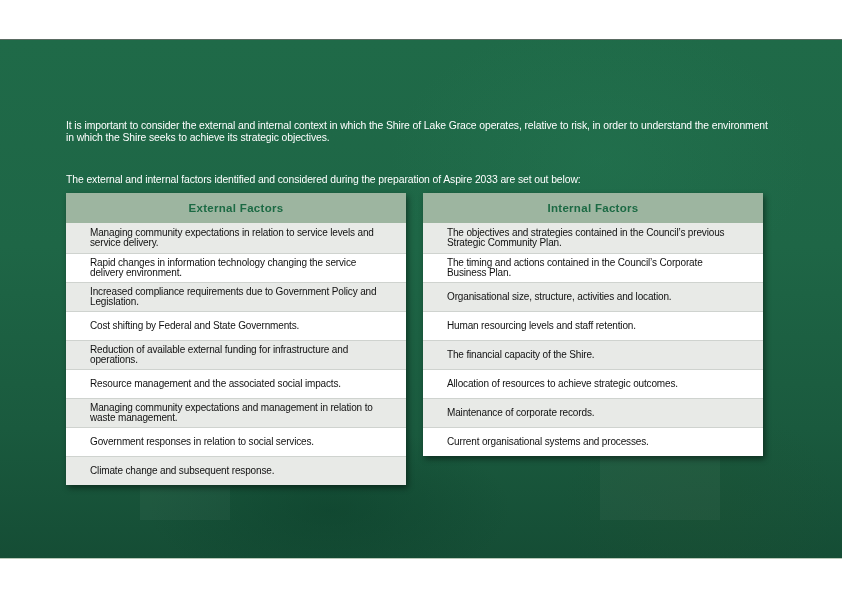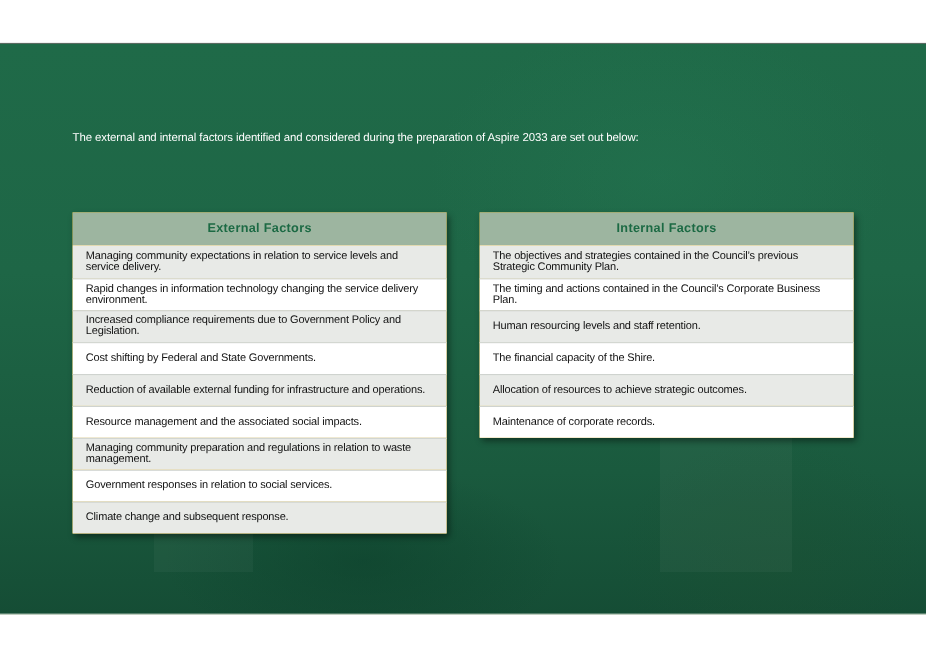--- a/index.html
+++ b/index.html
@@ -27,66 +27,69 @@
     }
     .intro p { margin: 0; }
     .intro p + p { margin-top: 30px; }
 
     .table {
       position: absolute; top: 193px; width: 340px;
       box-shadow: 2px 3px 6px rgba(0,0,0,0.45);
       background: #eab308;
     }
     .table.left { left: 66px; }
-    .table.right { left: 436px; }
+    .table.right { left: 423px; }
     .thead {
       height: 30px; background: #9db5a0;
       display: flex; align-items: center; justify-content: center;
       color: #1c6a44; font-weight: bold; font-size: 11.5px; letter-spacing: 0.3px;
     }
     .row {
-      box-sizing: border-box; height: 29px; padding: 0 12px;
+      box-sizing: border-box; height: 29px; padding: 0 24px;
       display: flex; align-items: center;
       font-size: 10px; line-height: 10.5px; color: #111111; letter-spacing: -0.15px;
       border-top: 1px solid #cfd3cf;
     }
     .row.first { height: 30px; border-top: none; }
     .row:nth-child(odd) { background: #e8eae7; }
     .row:nth-child(even) { background: #ffffff; }
   </style>
 </head>
 <body>
 
 <div class="band">
   <div class="band-ghost" style="left:140px;width:90px;"></div>
   <div class="band-ghost" style="left:600px;width:120px;"></div>
 </div>
 
 <div class="intro">
+  <p>It is important to consider the external and internal context in which the Shire of Lake Grace operates, relative to risk, in order to understand the environment in which the Shire seeks to achieve its strategic objectives.</p>
   <p>The external and internal factors identified and considered during the preparation of Aspire 2033 are set out below:</p>
 </div>
 
 <div class="table left">
   <div class="thead">External Factors</div>
   <div class="tbody">
     <div class="row first">Managing community expectations in relation to service levels and service delivery.</div>
     <div class="row">Rapid changes in information technology changing the service delivery environment.</div>
     <div class="row">Increased compliance requirements due to Government Policy and Legislation.</div>
     <div class="row">Cost shifting by Federal and State Governments.</div>
     <div class="row">Reduction of available external funding for infrastructure and operations.</div>
     <div class="row">Resource management and the associated social impacts.</div>
-    <div class="row">Managing community preparation and regulations in relation to waste management.</div>
+    <div class="row">Managing community expectations and management in relation to waste management.</div>
     <div class="row">Government responses in relation to social services.</div>
     <div class="row">Climate change and subsequent response.</div>
   </div>
 </div>
 
 <div class="table right">
   <div class="thead">Internal Factors</div>
   <div class="tbody">
     <div class="row first">The objectives and strategies contained in the Council’s  previous Strategic Community Plan.</div>
     <div class="row">The timing and actions contained in the Council’s Corporate Business Plan.</div>
+    <div class="row">Organisational size, structure, activities and location.</div>
     <div class="row">Human resourcing levels and staff retention.</div>
     <div class="row">The financial capacity of the Shire.</div>
     <div class="row">Allocation of resources to achieve strategic outcomes.</div>
     <div class="row">Maintenance of corporate records.</div>
+    <div class="row">Current organisational systems and processes.</div>
   </div>
 </div>
 
 </body></html>

